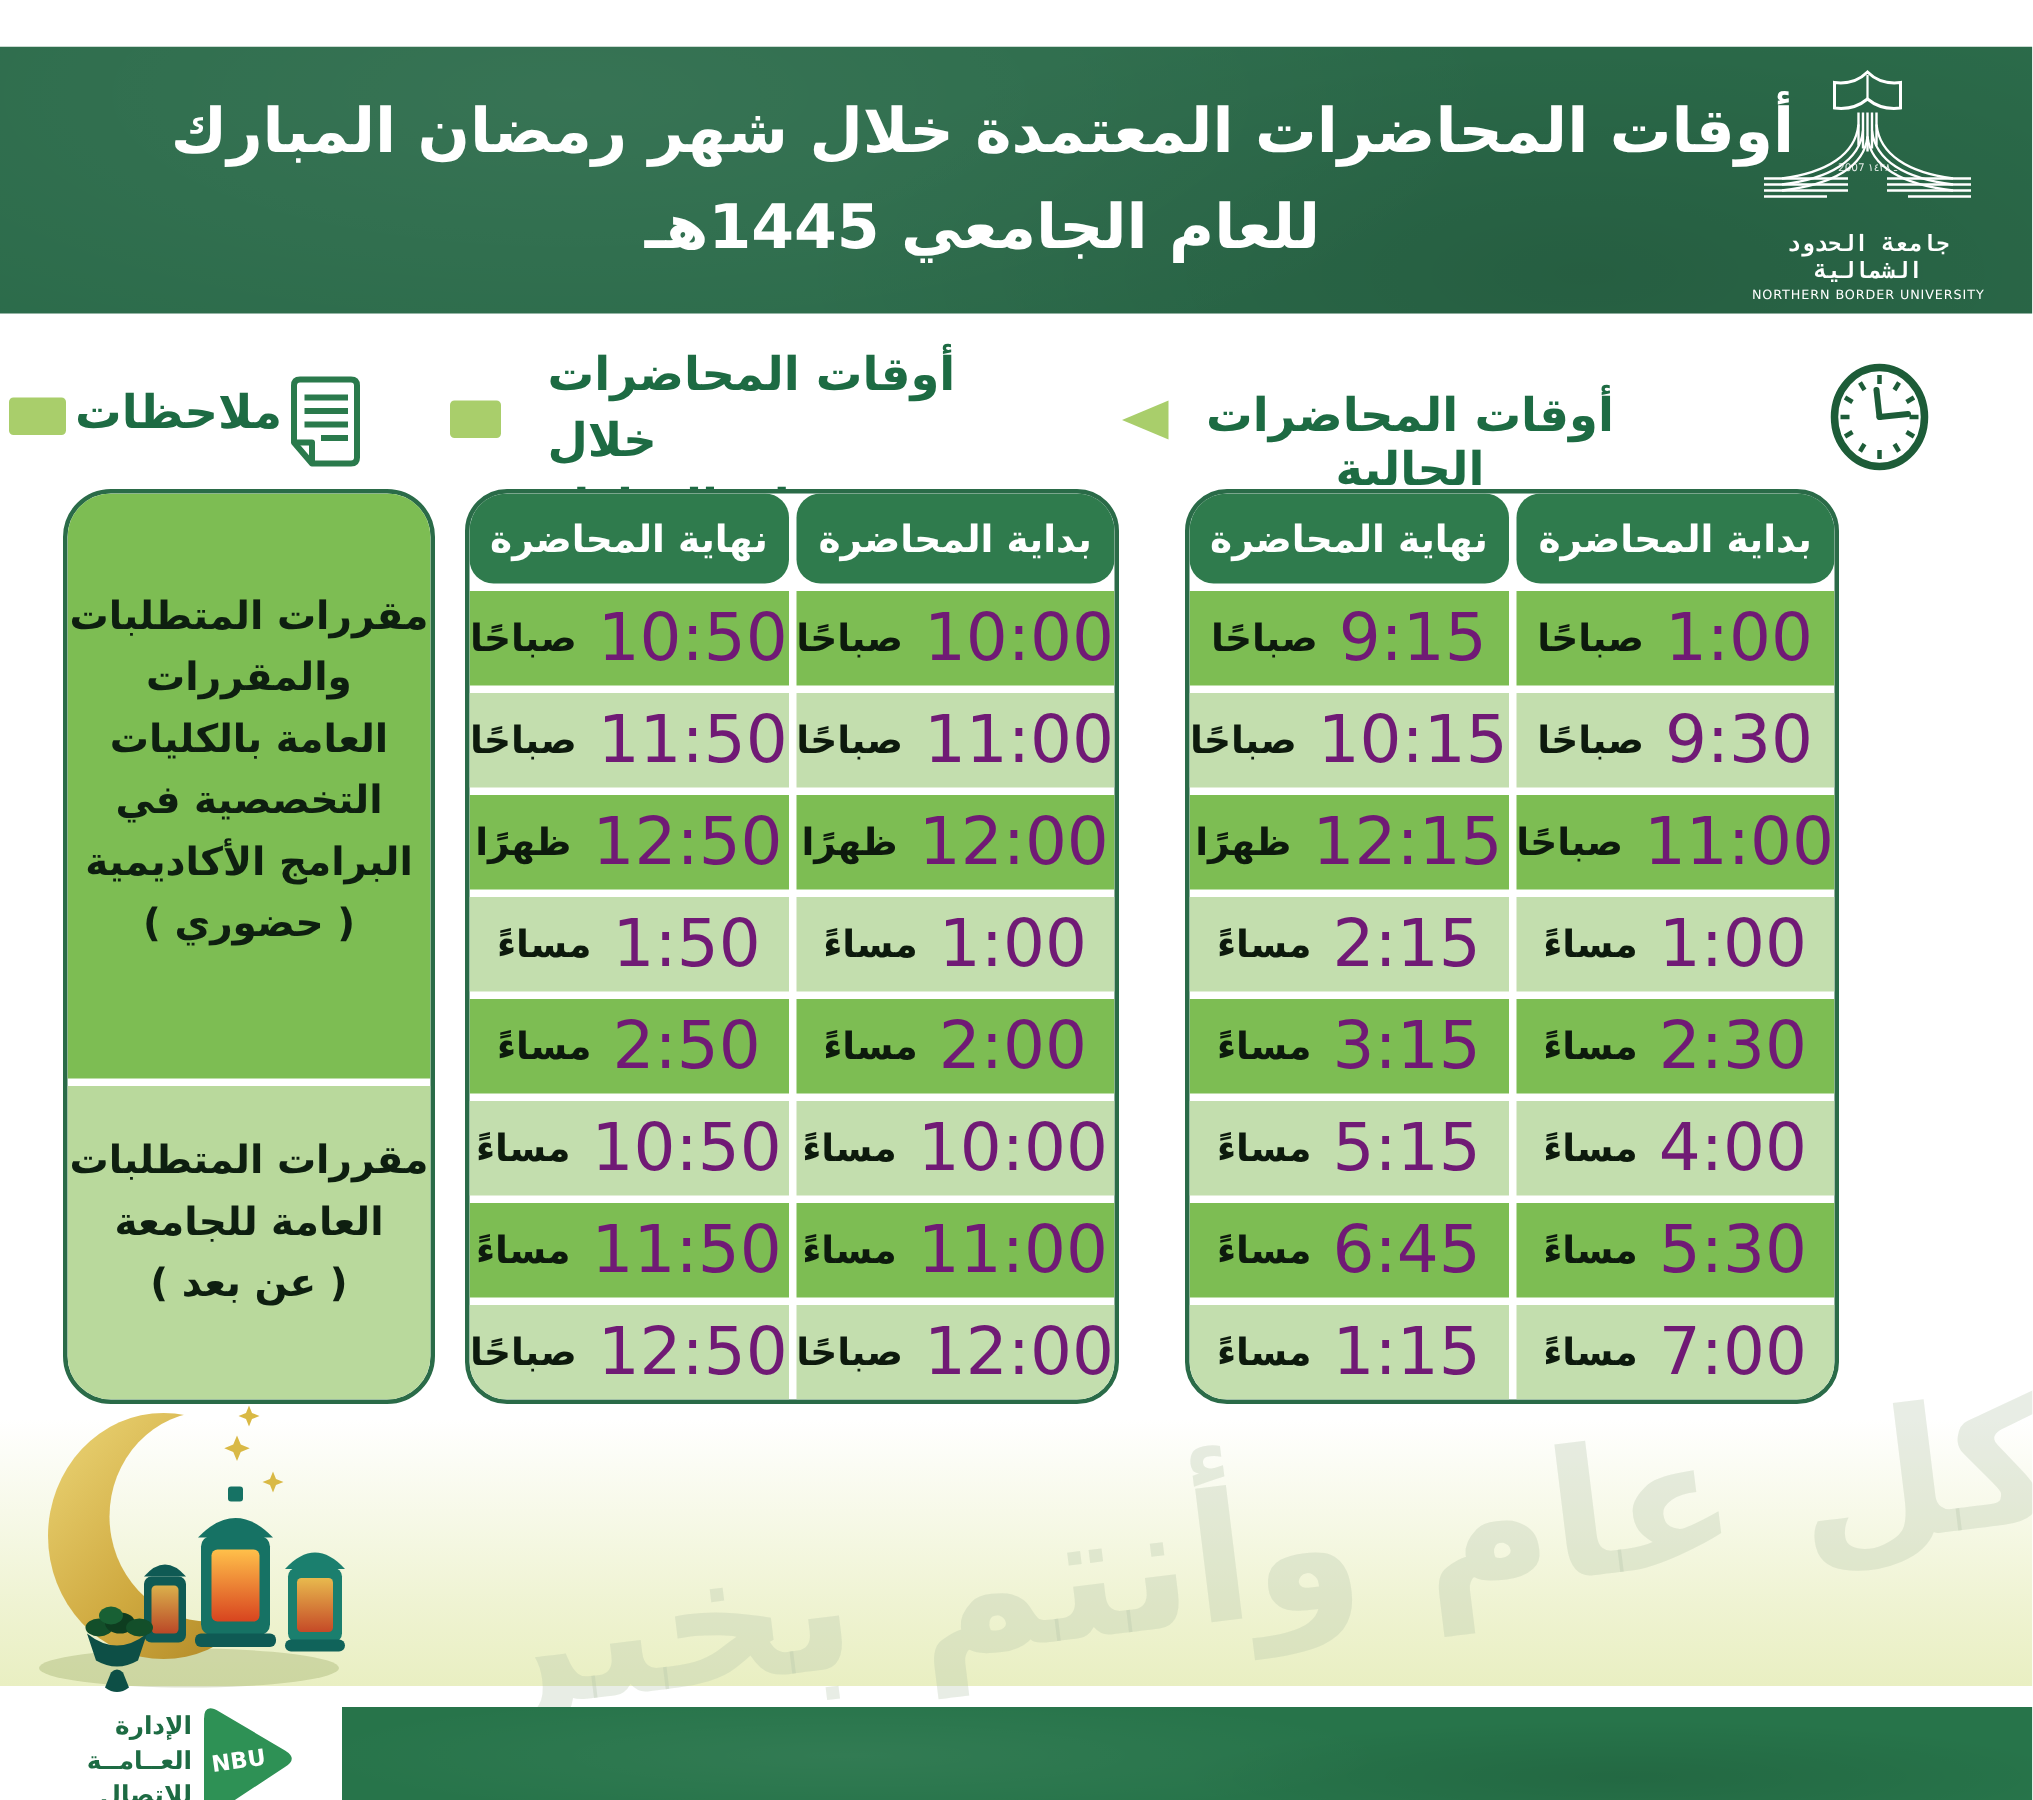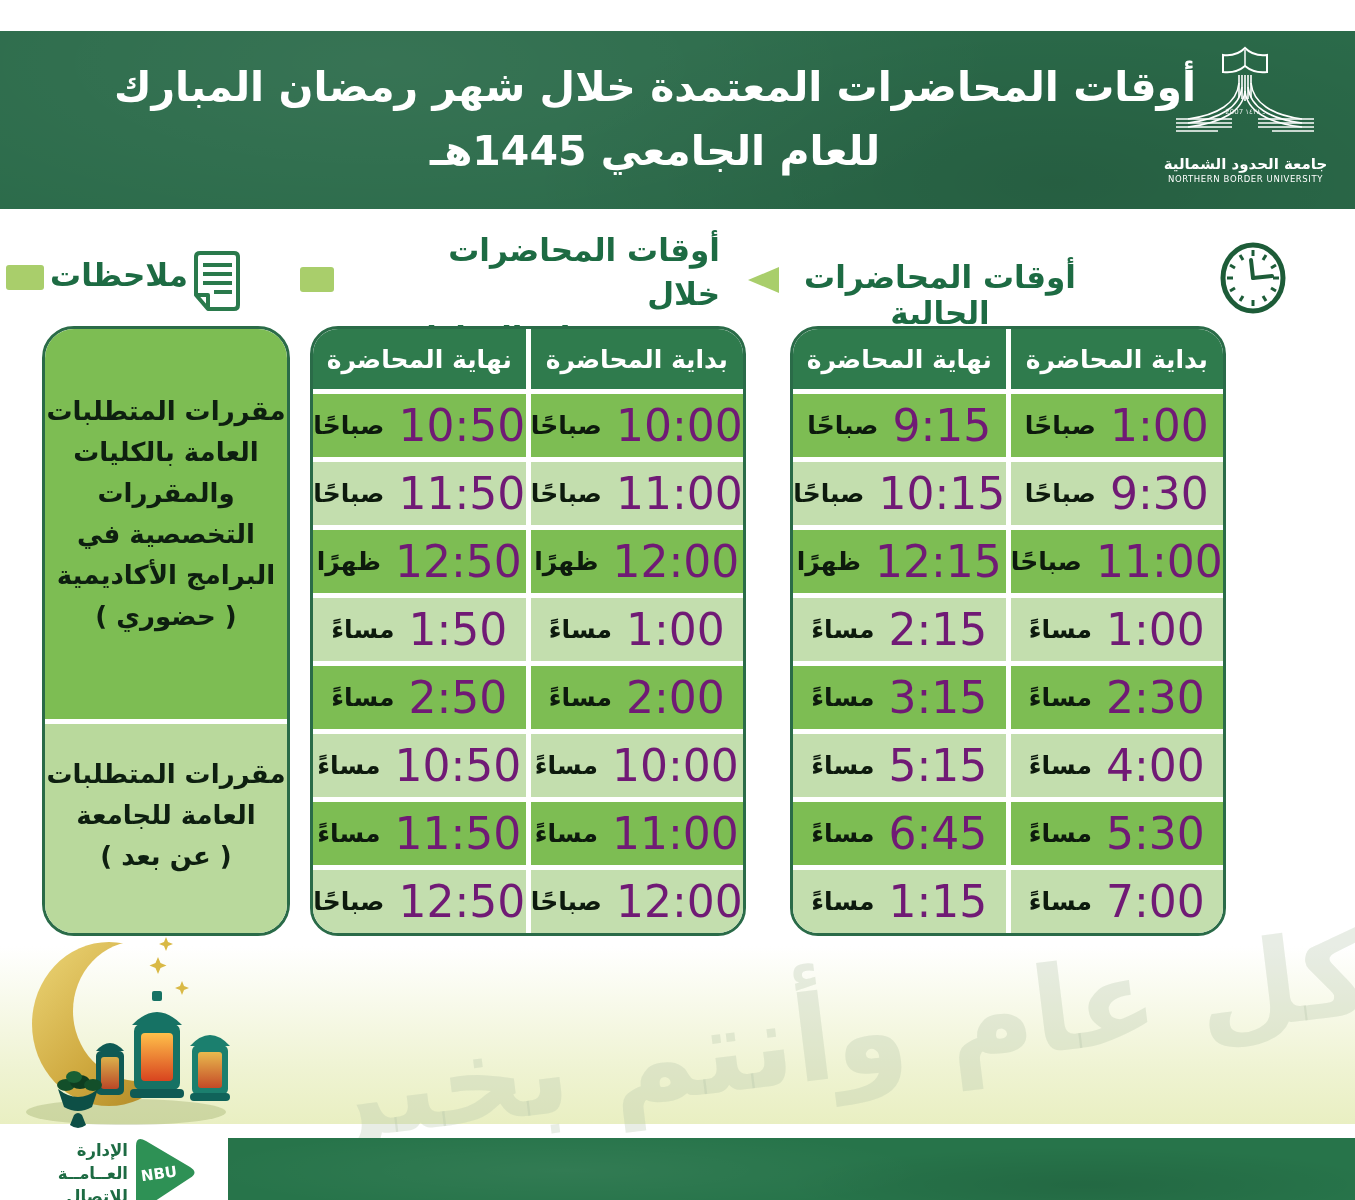--- a/index.html
+++ b/index.html
@@ -14,30 +14,30 @@
     background-image:
       radial-gradient(900px 300px at 28% 18%, rgba(255,255,255,.06), transparent 70%),
       radial-gradient(760px 280px at 78% 85%, rgba(0,0,0,.12), transparent 70%);
   }
   .hdr-title {
     position:absolute; left:80px; right:125px; top:24px;
     text-align:center; color:#ffffff; font-weight:bold;
     font-size:41px; line-height:64px; direction:rtl;
   }
   .hdr-logo { position:absolute; right:22px; top:8px; width:175px; height:162px; text-align:center; color:#fff; }
-  .logo-ar { font-size:15px; font-weight:bold; line-height:18px; direction:rtl; }
+  .logo-ar { font-size:15px; font-weight:bold; line-height:18px; direction:rtl;font-family:Liberation Mono, monospace; }
   .logo-en { font-size:8.5px; letter-spacing:.6px; line-height:12px; }
   
   .dash { position:absolute; height:25px; background:#a9ce6b; border-radius:3px; }
   .dash-notes { left:6px;   top:234px; width:38px; }
   .dash-mid   { left:300px; top:236px; width:34px; }
   .sec-title { position:absolute; font-weight:bold; color:#1d6b43; direction:rtl; }
   .sec-notes-title { left:50px; top:226px; font-size:31px; }
   .doc-icon  { position:absolute; left:186px; top:216px; }
-  .sec-mid-title { left:365px; top:197px; width:355px; text-align:right; font-size:31px; line-height:44px; }
+  .sec-mid-title { left:365px; top:197px; width:355px; text-align:left; font-size:31px; line-height:44px; }
   .tri {
     position:absolute; left:748px; top:236px; width:0; height:0;
     border-top:13px solid transparent; border-bottom:13px solid transparent;
     border-right:31px solid #a9ce6b;
   }
   .sec-cur-title { left:790px; top:228px; width:300px; text-align:center; font-size:31px; }
   .clock-icon { position:absolute; left:1216px; top:208px; }
   
   .notes-box {
     position:absolute; left:42px; top:295px; width:248px; height:610px;
@@ -51,21 +51,21 @@
   .time-table {
     position:absolute; top:295px; width:436px; height:610px;
     border:3px solid #2a6b48; border-radius:28px; overflow:hidden;
     background:#ffffff; display:flex; flex-direction:column; gap:5px; box-sizing:border-box;
   }
   .tbl-ramadan { left:310px; }
   .tbl-current { left:790px; }
   .t-head { flex:0 0 60px; display:flex; gap:5px; }
   .t-hcell {
     flex:1; background:#2f7b4d; color:#ffffff; font-weight:bold; font-size:25px;
-    display:flex; align-items:center; justify-content:center;
+    display:flex; align-items:center; justify-content:center;border-radius:16px;
   }
   .t-body { flex:1; display:flex; flex-direction:column; gap:5px; }
   .t-row  { flex:1; display:flex; gap:5px; }
   .t-cell { flex:1; display:flex; align-items:center; justify-content:center; gap:14px; background:#c3deae; }
   .t-row.med .t-cell { background:#7dbd53; }
   .t-time   { font-size:44px; font-weight:normal; color:#701a75; }
   .t-period { font-size:25px; font-weight:bold; color:#0d1a0d; }
   
   .band {
     position:absolute; left:0; top:915px; width:1355px; height:178px;
@@ -170,22 +170,22 @@
     </g>
     <g stroke="#1d5c38" stroke-width="4" stroke-linecap="round">
       <path d="M37 39 L56 37"></path>
         <path d="M37 39 L35 21"></path>
     </g>
   </svg>
 
   <div class="notes-box">
     <div class="notes-top">
         <div class="note-line">مقررات المتطلبات</div>
+        <div class="note-line">والمقررات</div>
         <div class="note-line">العامة بالكليات</div>
-        <div class="note-line">والمقررات</div>
         <div class="note-line">التخصصية في</div>
         <div class="note-line">البرامج الأكاديمية</div>
         <div class="note-line">( حضوري )</div>
       </div>
     <div class="notes-bottom">
         <div class="note-line">مقررات المتطلبات</div>
         <div class="note-line">العامة للجامعة</div>
         <div class="note-line">( عن بعد )</div>
       </div>
   </div>

